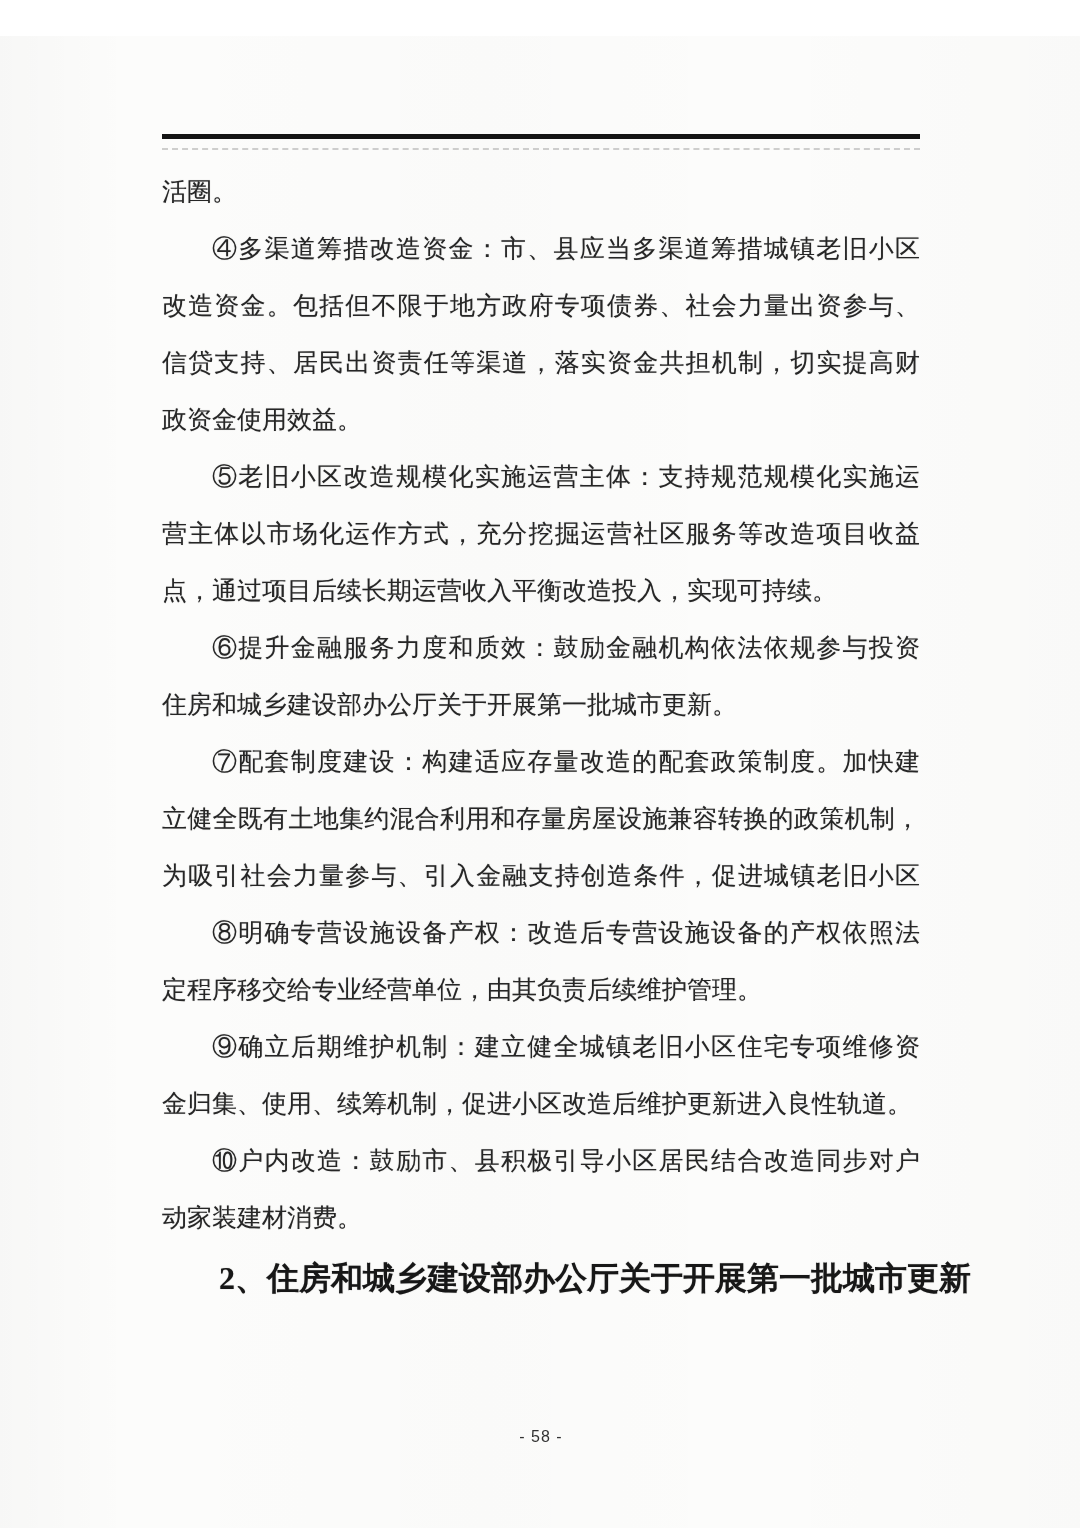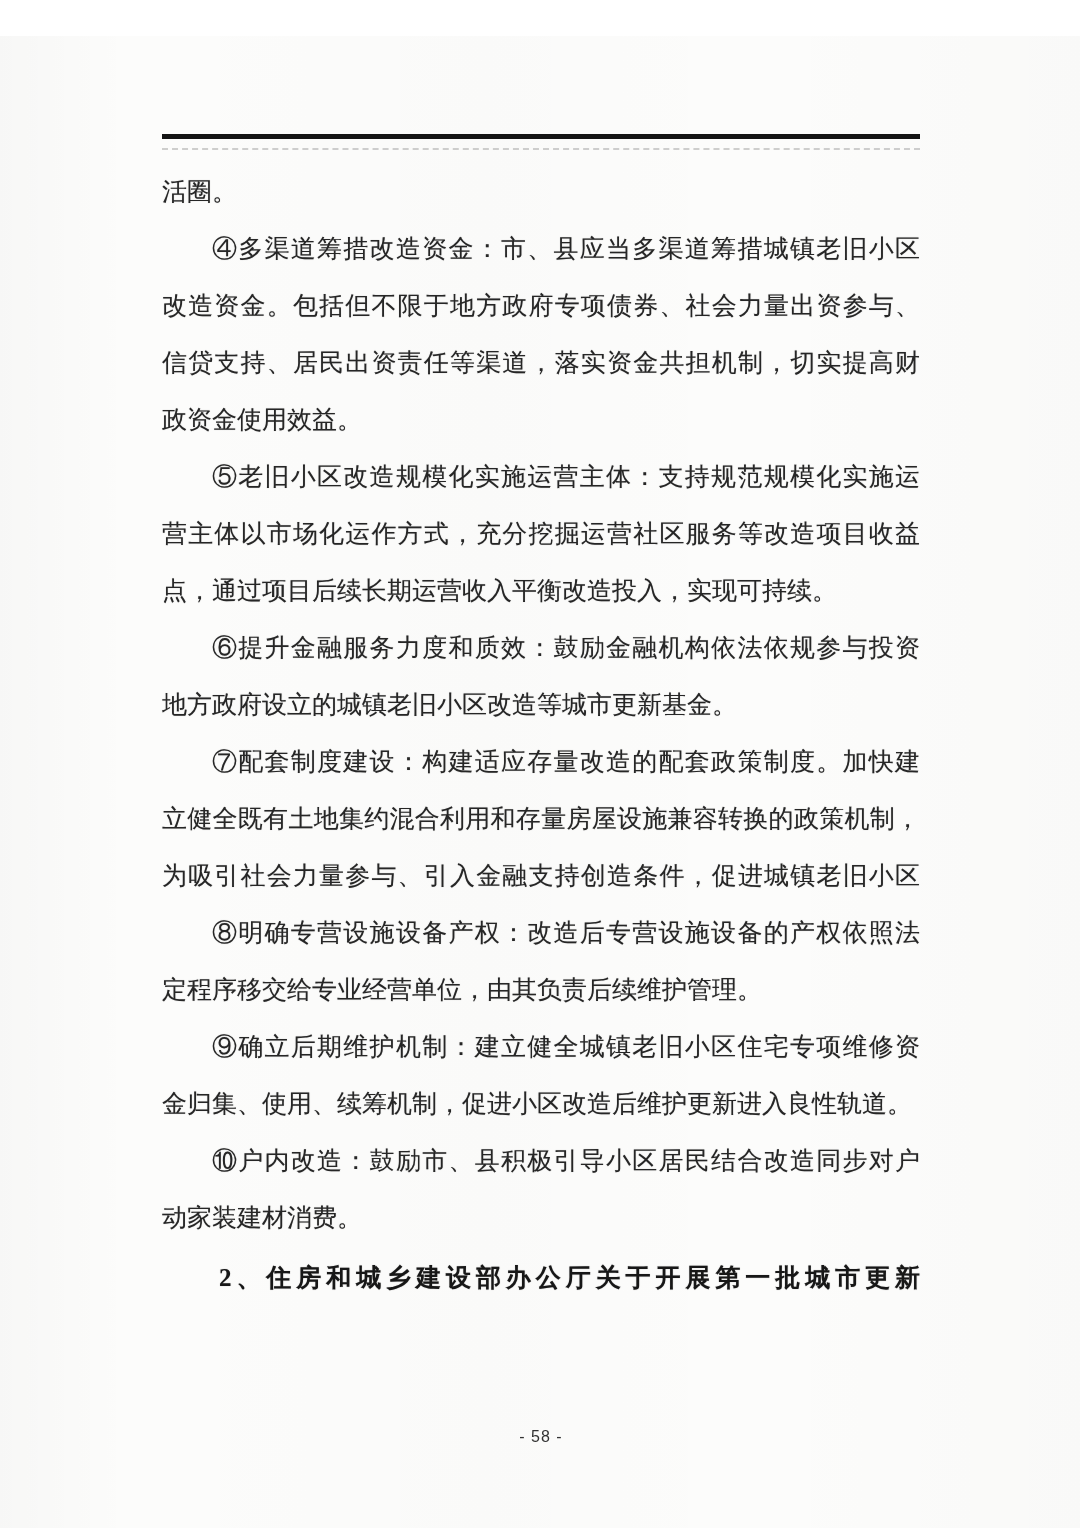--- a/index.html
+++ b/index.html
@@ -52,21 +52,21 @@
   }
   .line.first {
     text-indent: 50px;
   }
   .line.end {
     text-align-last: left;
   }
   .heading {
     height: 64px;
     line-height: 64px;
-    font-size: 25px;
+    font-size: 32px;
     font-weight: bold;
     text-indent: 57px;
     text-align: justify;
     text-align-last: justify;
     color: #171717;
     text-shadow: 0 0 1px rgba(20,20,20,0.4);
     white-space: nowrap;
   }
   .footer {
     position: absolute;
@@ -91,21 +91,21 @@
   <div class="body-text">
     <div class="line end">活圈。</div>
     <div class="line first">④多渠道筹措改造资金：市、县应当多渠道筹措城镇老旧小区</div>
     <div class="line">改造资金。包括但不限于地方政府专项债券、社会力量出资参与、</div>
     <div class="line">信贷支持、居民出资责任等渠道，落实资金共担机制，切实提高财</div>
     <div class="line end">政资金使用效益。</div>
     <div class="line first">⑤老旧小区改造规模化实施运营主体：支持规范规模化实施运</div>
     <div class="line">营主体以市场化运作方式，充分挖掘运营社区服务等改造项目收益</div>
     <div class="line end">点，通过项目后续长期运营收入平衡改造投入，实现可持续。</div>
     <div class="line first">⑥提升金融服务力度和质效：鼓励金融机构依法依规参与投资</div>
-    <div class="line end">地方政府设立的城镇老旧小区改造等城市更新基金。</div>
+    <div class="line end">住房和城乡建设部办公厅关于开展第一批城市更新。</div>
     <div class="line first">⑦配套制度建设：构建适应存量改造的配套政策制度。加快建</div>
     <div class="line">立健全既有土地集约混合利用和存量房屋设施兼容转换的政策机制，</div>
     <div class="line">为吸引社会力量参与、引入金融支持创造条件，促进城镇老旧小区</div>
     <div class="line first">⑧明确专营设施设备产权：改造后专营设施设备的产权依照法</div>
     <div class="line end">定程序移交给专业经营单位，由其负责后续维护管理。</div>
     <div class="line first">⑨确立后期维护机制：建立健全城镇老旧小区住宅专项维修资</div>
     <div class="line end">金归集、使用、续筹机制，促进小区改造后维护更新进入良性轨道。</div>
     <div class="line first">⑩户内改造：鼓励市、县积极引导小区居民结合改造同步对户</div>
     <div class="line end">动家装建材消费。</div>
 

